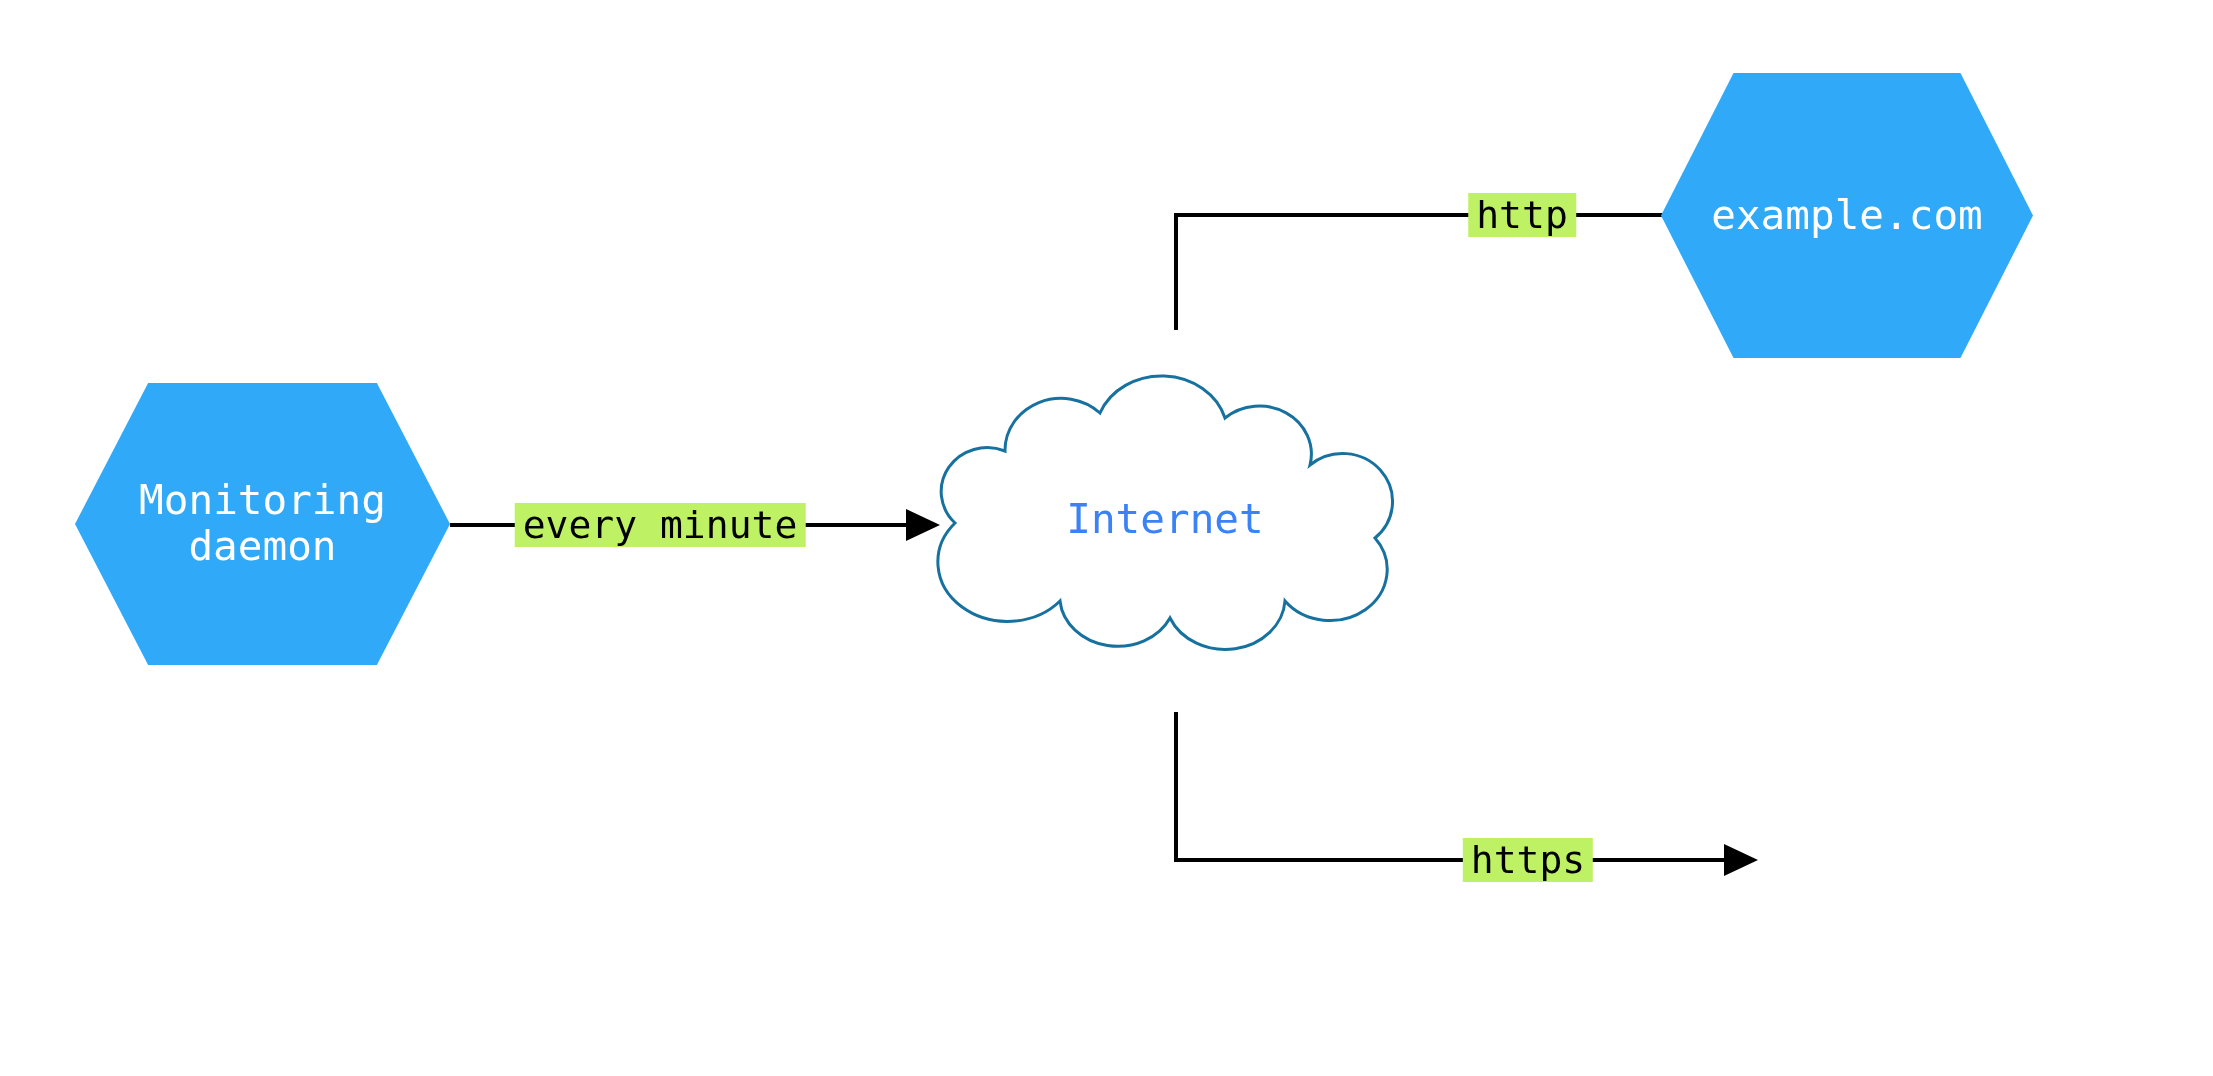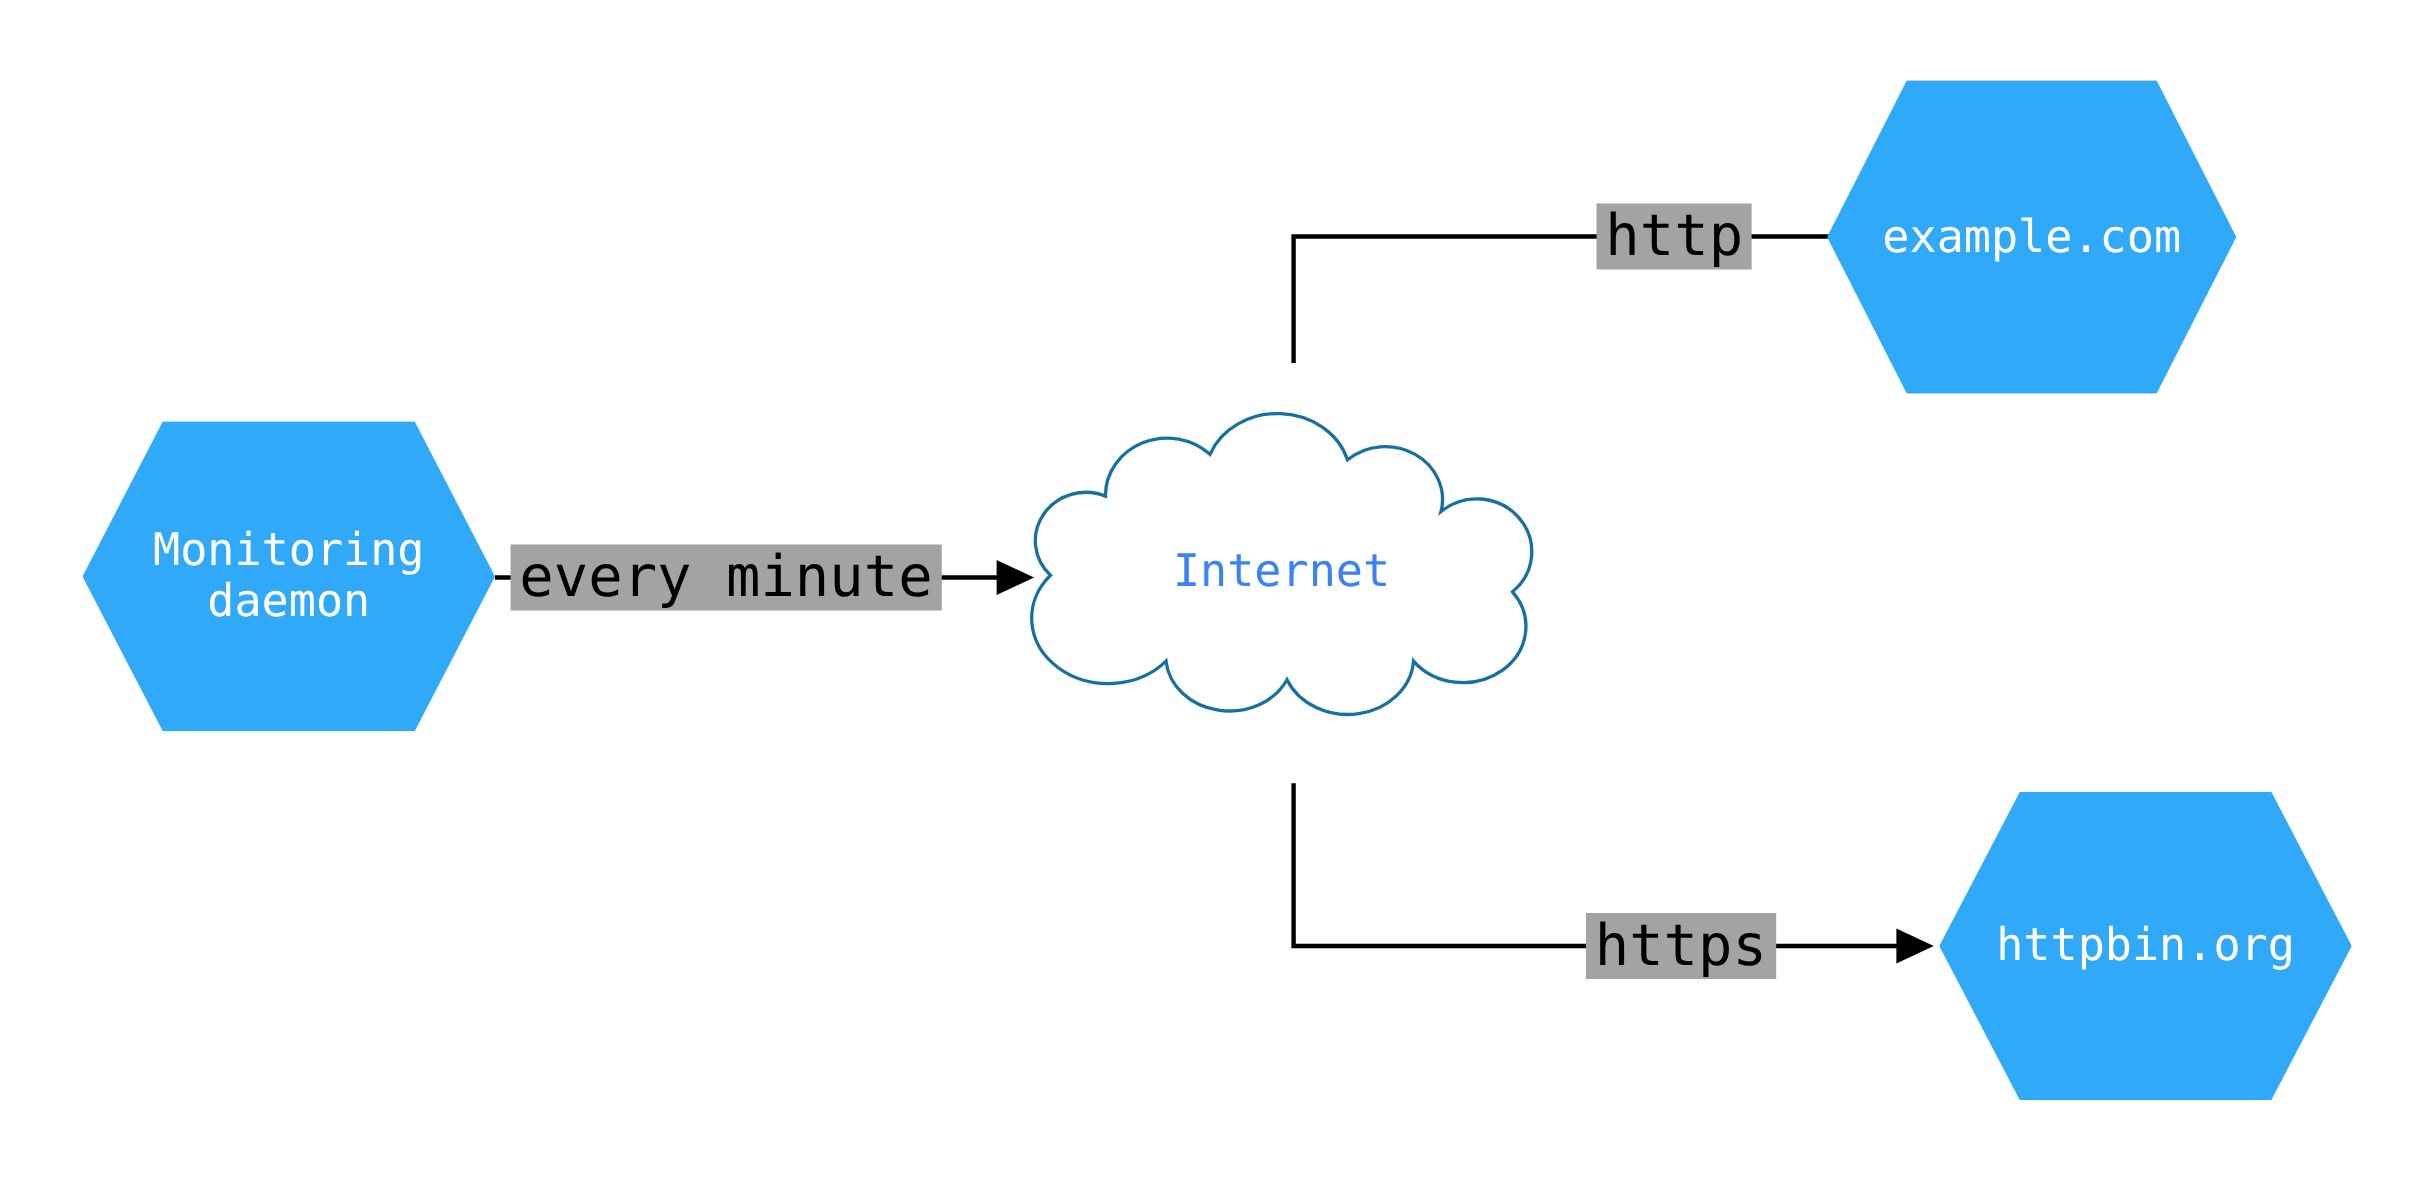--- a/index.html
+++ b/index.html
@@ -60,24 +60,24 @@
     fill: none;
     stroke: #000000;
     stroke-width: 4;
     stroke-linejoin: miter;
   }
   svg.edges polygon { fill: #000000; }
 
   .edge-label {
     position: absolute;
     transform: translate(-50%, -50%);
-    background: #a3a3a3;
+    background: #bef264;
     padding: 0 8px;
     color: #000000;
-    font-size: 52px;
+    font-size: 38px;
     white-space: nowrap;
   }
   #label-every-minute { left: 660px;  top: 525px; }
   #label-http         { left: 1522px; top: 215px; }
   #label-https        { left: 1528px; top: 860px; }
 </style>
 </head>
 <body>
 
 <div class="stage">
@@ -117,17 +117,14 @@
 
   <div class="hex" id="hex-daemon">
     <div class="hex-label">Monitoring
 daemon</div>
   </div>
 
   <div class="hex" id="hex-example">
     <div class="hex-label">example.com</div>
   </div>
 
-  <div class="hex" id="hex-httpbin">
-    <div class="hex-label">httpbin.org</div>
-  </div>
 
 </div>
 
 </body></html>

